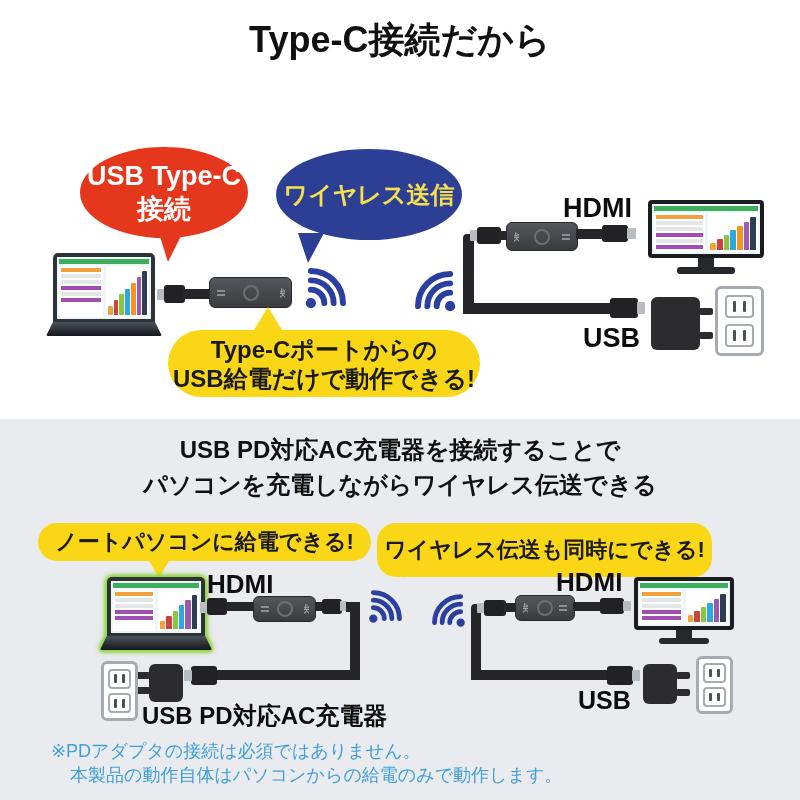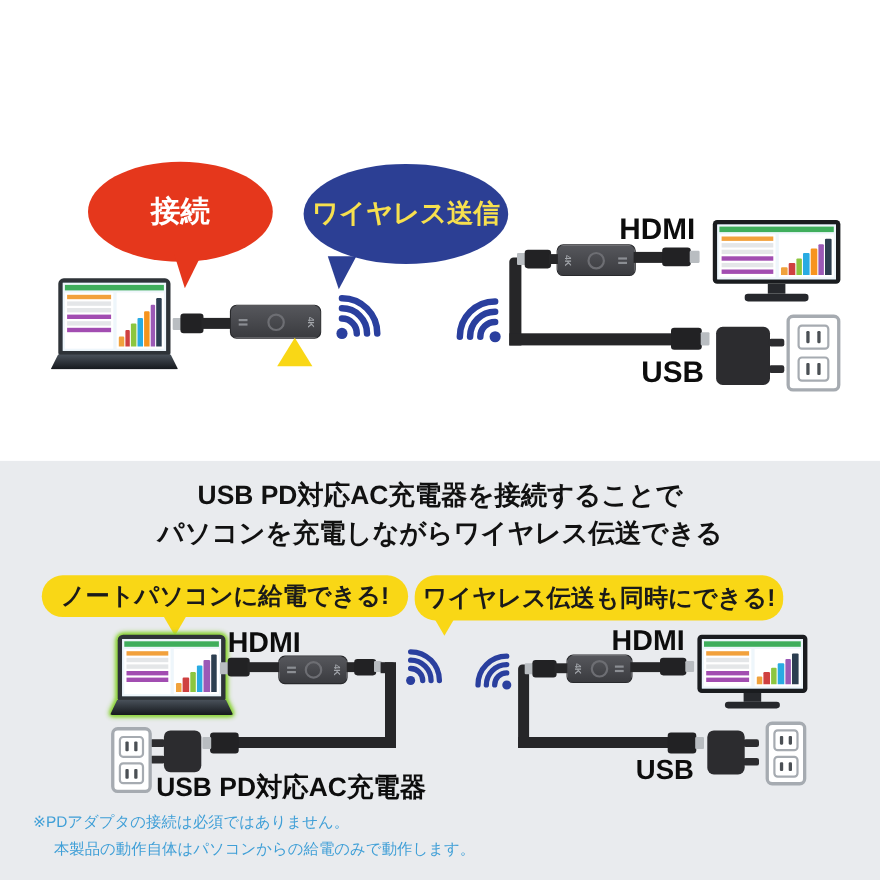--- a/index.html
+++ b/index.html
@@ -9,21 +9,21 @@
   }
   html,body{margin:0;padding:0;}
   body{font-family:"Liberation Sans","DejaVu Sans",sans-serif;background:#fff;}
   .page{position:relative;width:800px;height:800px;overflow:hidden;background:#fff;}
   .abs{position:absolute;}
   .ctr{left:0;width:800px;text-align:center;}
   .title1{top:16px;font-size:36px;font-weight:900;color:var(--ink);letter-spacing:0;}
   .title2{top:58px;font-size:45px;font-weight:900;color:var(--ink);letter-spacing:-1px;}
   .graysec{left:0;top:419px;width:800px;height:381px;background:var(--sectionGray);}
   .h2l{font-size:24px;font-weight:900;color:var(--ink);}
-  .footer-line{font-size:14px;font-weight:500;color:var(--footerBlue);}
+  .footer-line{font-size:18px;font-weight:500;color:var(--footerBlue);margin-left:21px;}
 
   
   .bubble{display:flex;flex-direction:column;align-items:center;justify-content:center;text-align:center;}
   .bubble.ellipse{border-radius:50%;}
   .bubble.red{background:var(--red);color:#fff;font-weight:800;}
   .bubble.blue{background:var(--blue);color:#fff;font-weight:800;}
   .bubble.yellowbox{background:var(--yellow);color:#1a1a1a;font-weight:800;border-radius:34px;}
   .pill{background:var(--yellow);color:#1a1a1a;font-weight:800;border-radius:19px;display:flex;align-items:center;justify-content:center;font-size:22px;}
   .tail{width:0;height:0;}
   .tail.down-red{border-left:10px solid transparent;border-right:16px solid transparent;border-top:32px solid var(--red);}
@@ -84,22 +84,24 @@
   .wave path{fill:none;stroke:var(--waveBlue);stroke-width:7;stroke-linecap:round;}
   .wave circle{fill:var(--waveBlue);}
   .wave.tx{transform:rotate(45deg);}
   .wave.rx{transform:rotate(-45deg);}
 </style>
 </head>
 <body>
 
 <div class="page">
 
+  <div class="abs ctr title1">Type-C接続だから</div>
 
   <div class="abs bubble ellipse red" style="left:80px;top:147px;width:168px;height:91px;font-size:27px;line-height:33px;">
+    <span>USB Type-C</span>
     <span>接続</span>
   </div>
   <span class="abs tail down-red" style="left:158px;top:230px;"></span>
 
   <div class="abs bubble ellipse blue" style="left:276px;top:149px;width:186px;height:91px;font-size:24px;line-height:31px;">
     <span style="color:var(--yellowText);">ワイヤレス送信</span>
   </div>
   <span class="abs tail down-blue" style="left:298px;top:233px;"></span>
 
   <div class="abs laptop" style="left:46px;top:253px;width:116px;height:86px;">
@@ -218,29 +220,33 @@
         <i></i>
         <i></i>
       </div>
     <div class="socket">
         <i></i>
         <i></i>
       </div>
   </div>
 
   <span class="abs tail up-yel" style="left:252px;top:307px;"></span>
+  <div class="abs bubble yellowbox" style="left:168px;top:330px;width:312px;height:67px;font-size:24px;line-height:29px;">
+    <span>Type-Cポートからの</span>
+    <span>USB給電だけで動作できる!</span>
+  </div>
 
   <div class="abs graysec"></div>
 
   <div class="abs ctr h2l" style="top:434px;">USB PD対応AC充電器を接続することで</div>
   <div class="abs ctr h2l" style="top:469px;">パソコンを充電しながらワイヤレス伝送できる</div>
 
   <div class="abs pill" style="left:38px;top:523px;width:333px;height:38px;">ノートパソコンに給電できる!</div>
   <span class="abs tail down-yel" style="left:148px;top:559px;"></span>
-  <div class="abs pill" style="left:377px;top:523px;width:335px;height:41px;">ワイヤレス伝送も同時にできる!</div>
+  <div class="abs pill" style="left:377px;top:523px;width:335px;height:54px;">ワイヤレス伝送も同時にできる!</div>
   <span class="abs tail down-yel" style="left:393px;top:559px;"></span>
 
   <div class="abs laptop glow" style="left:100px;top:577px;width:112px;height:76px;">
     <div class="lap-screen">
       <div class="lap-glass">
         <div class="mini-doc">
           <div class="md-bar"></div>
           <div class="md-left">
               <div class="md-row or"></div>
               <div class="md-row"></div>

